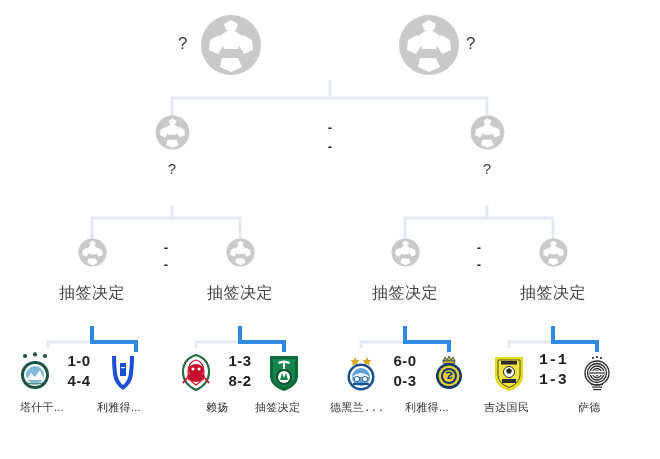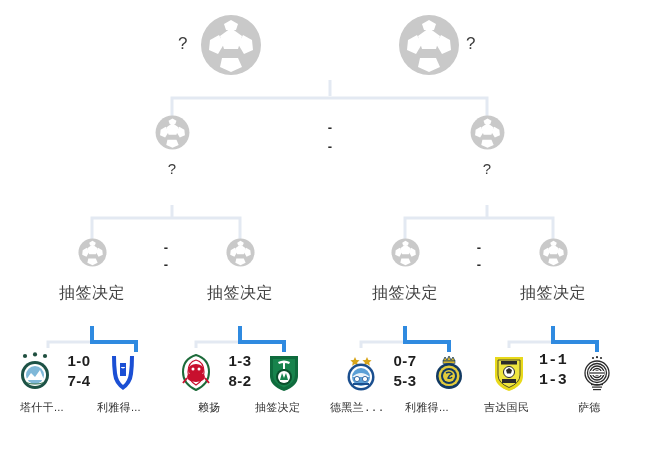--- a/index.html
+++ b/index.html
@@ -281,21 +281,21 @@
         </g>
         <circle cx="19" cy="23" r="14" fill="#1d5246"></circle>
         <circle cx="19" cy="23" r="11" fill="#ffffff"></circle>
         <circle cx="19" cy="23" r="9" fill="#7fb8d8"></circle>
         <path d="M10 28 L15 21 L19 25 L24 18 L28 28 Z" fill="#ffffff"></path>
         <path d="M10 30 Q19 33 28 30 L28 31 Q19 34 10 31 Z" fill="#2c6e4e"></path>
       </svg>
     </span>
     <span class="score">
       <span>1-0</span><br>
-      <span>7-4</span>
+      <span>4-4</span>
     </span>
     <span class="crest crest-right">
       <svg width="38" height="40" viewBox="0 0 38 40" xmlns="http://www.w3.org/2000/svg">
         <path d="M8 4 Q8 14 9 22 Q10 32 19 38 Q28 32 29 22 Q30 14 30 4 L26 4 Q26 14 25 21 Q24 29 19 33 Q14 29 13 21 Q12 14 12 4 Z" fill="#1b4fd4"></path>
         <rect x="16" y="11" width="6" height="4" fill="#1b4fd4"></rect>
         <path d="M16 14 Q19 19 22 14 L22 24 L16 24 Z" fill="#1b4fd4"></path>
       </svg>
     </span>
   </div>
 
@@ -336,22 +336,22 @@
         <circle cx="19" cy="25" r="13.5" fill="#1b4f8f"></circle>
         <circle cx="19" cy="25" r="11" fill="#ffffff"></circle>
         <circle cx="19" cy="25" r="9" fill="#5b9fd6"></circle>
         <path d="M10 25 Q19 17 28 25 Z" fill="#eaf3fa"></path>
         <circle cx="15" cy="27" r="2.6" fill="#ffffff" stroke="#1b4f8f" stroke-width="0.8"></circle>
         <circle cx="23" cy="27" r="2.6" fill="#ffffff" stroke="#1b4f8f" stroke-width="0.8"></circle>
         <rect x="11" y="31" width="16" height="2" fill="#1b4f8f"></rect>
       </svg>
     </span>
     <span class="score">
-      <span>0-7</span><br>
-      <span>5-3</span>
+      <span>6-0</span><br>
+      <span>0-3</span>
     </span>
     <span class="crest crest-right">
       <svg width="38" height="40" viewBox="0 0 38 40" xmlns="http://www.w3.org/2000/svg">
         <path d="M13 9 l2-4 2 3 2-4 2 4 2-3 2 4 z" fill="#d8b62a" stroke="#123a63" stroke-width="0.8"></path>
         <rect x="13" y="9" width="12" height="2.5" fill="#d8b62a" stroke="#123a63" stroke-width="0.6"></rect>
         <circle cx="19" cy="24" r="13" fill="#123a63"></circle>
         <circle cx="19" cy="24" r="10.5" fill="#e2cb3c"></circle>
         <circle cx="19" cy="24" r="8" fill="#123a63"></circle>
         <circle cx="19" cy="24" r="6" fill="#e2cb3c"></circle>
         <path d="M16 21 q4-2 6 1 q-3 1 -4 4 q3 1 4 -1" stroke="#123a63" stroke-width="1.4" fill="none"></path>
@@ -395,19 +395,19 @@
           <rect x="13" y="32" width="12" height="1.2"></rect>
           <rect x="14" y="34.5" width="10" height="1.2"></rect>
           <rect x="15" y="37" width="8" height="1.2"></rect>
         </g>
       </svg>
     </span>
   </div>
 
   <span class="team-name" style="left:20px;">塔什干...</span>
   <span class="team-name" style="left:97px;">利雅得...</span>
-  <span class="team-name" style="left:198px;">赖扬</span>
+  <span class="team-name" style="left:206px;">赖扬</span>
   <span class="team-name" style="left:255px;">抽签决定</span>
   <span class="team-name" style="left:330px;font-family:Liberation Mono, monospace;">德黑兰...</span>
   <span class="team-name" style="left:405px;">利雅得...</span>
   <span class="team-name" style="left:484px;">吉达国民</span>
   <span class="team-name" style="left:578px;">萨德</span>
 </div>
 
 </body></html>

